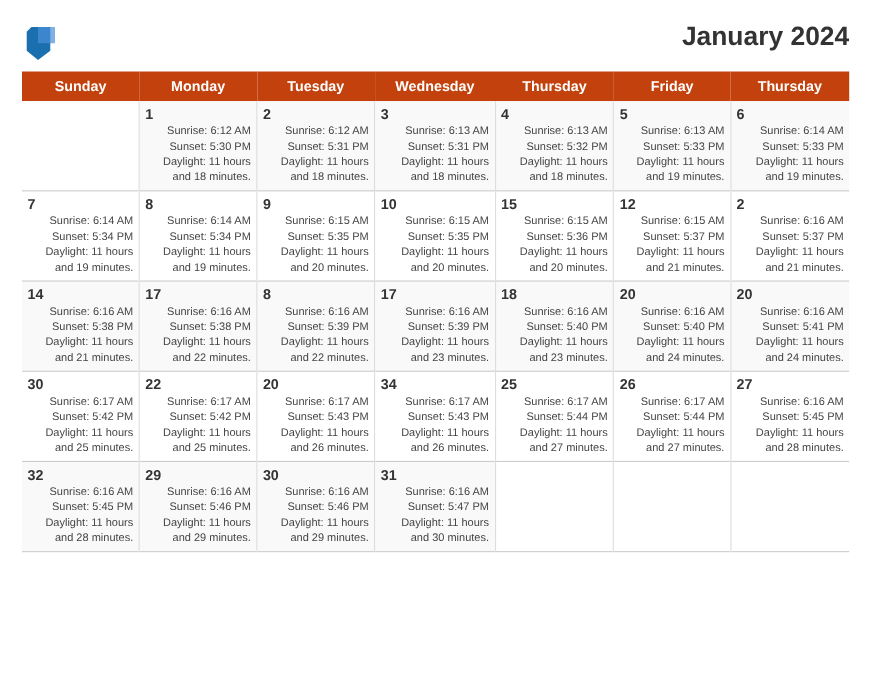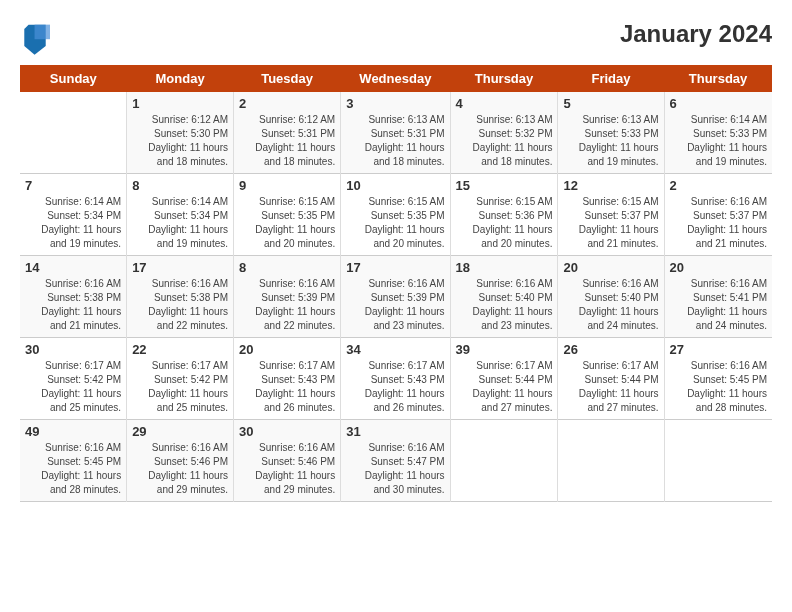--- a/index.html
+++ b/index.html
@@ -290,21 +290,21 @@
 and 26 minutes.</div>
         </td>
         <td>
           <span class="day-num">34</span>
           <div class="day-info" style="white-space: pre-line;">Sunrise: 6:17 AM
 Sunset: 5:43 PM
 Daylight: 11 hours
 and 26 minutes.</div>
         </td>
         <td>
-          <span class="day-num">39</span>
+          <span class="day-num">25</span>
           <div class="day-info" style="white-space: pre-line;">Sunrise: 6:17 AM
 Sunset: 5:44 PM
 Daylight: 11 hours
 and 27 minutes.</div>
         </td>
         <td>
           <span class="day-num">26</span>
           <div class="day-info" style="white-space: pre-line;">Sunrise: 6:17 AM
 Sunset: 5:44 PM
 Daylight: 11 hours
@@ -313,21 +313,21 @@
         <td>
           <span class="day-num">27</span>
           <div class="day-info" style="white-space: pre-line;">Sunrise: 6:16 AM
 Sunset: 5:45 PM
 Daylight: 11 hours
 and 28 minutes.</div>
         </td>
       </tr>
       <tr>
         <td>
-          <span class="day-num">49</span>
+          <span class="day-num">32</span>
           <div class="day-info" style="white-space: pre-line;">Sunrise: 6:16 AM
 Sunset: 5:45 PM
 Daylight: 11 hours
 and 28 minutes.</div>
         </td>
         <td>
           <span class="day-num">29</span>
           <div class="day-info" style="white-space: pre-line;">Sunrise: 6:16 AM
 Sunset: 5:46 PM
 Daylight: 11 hours

